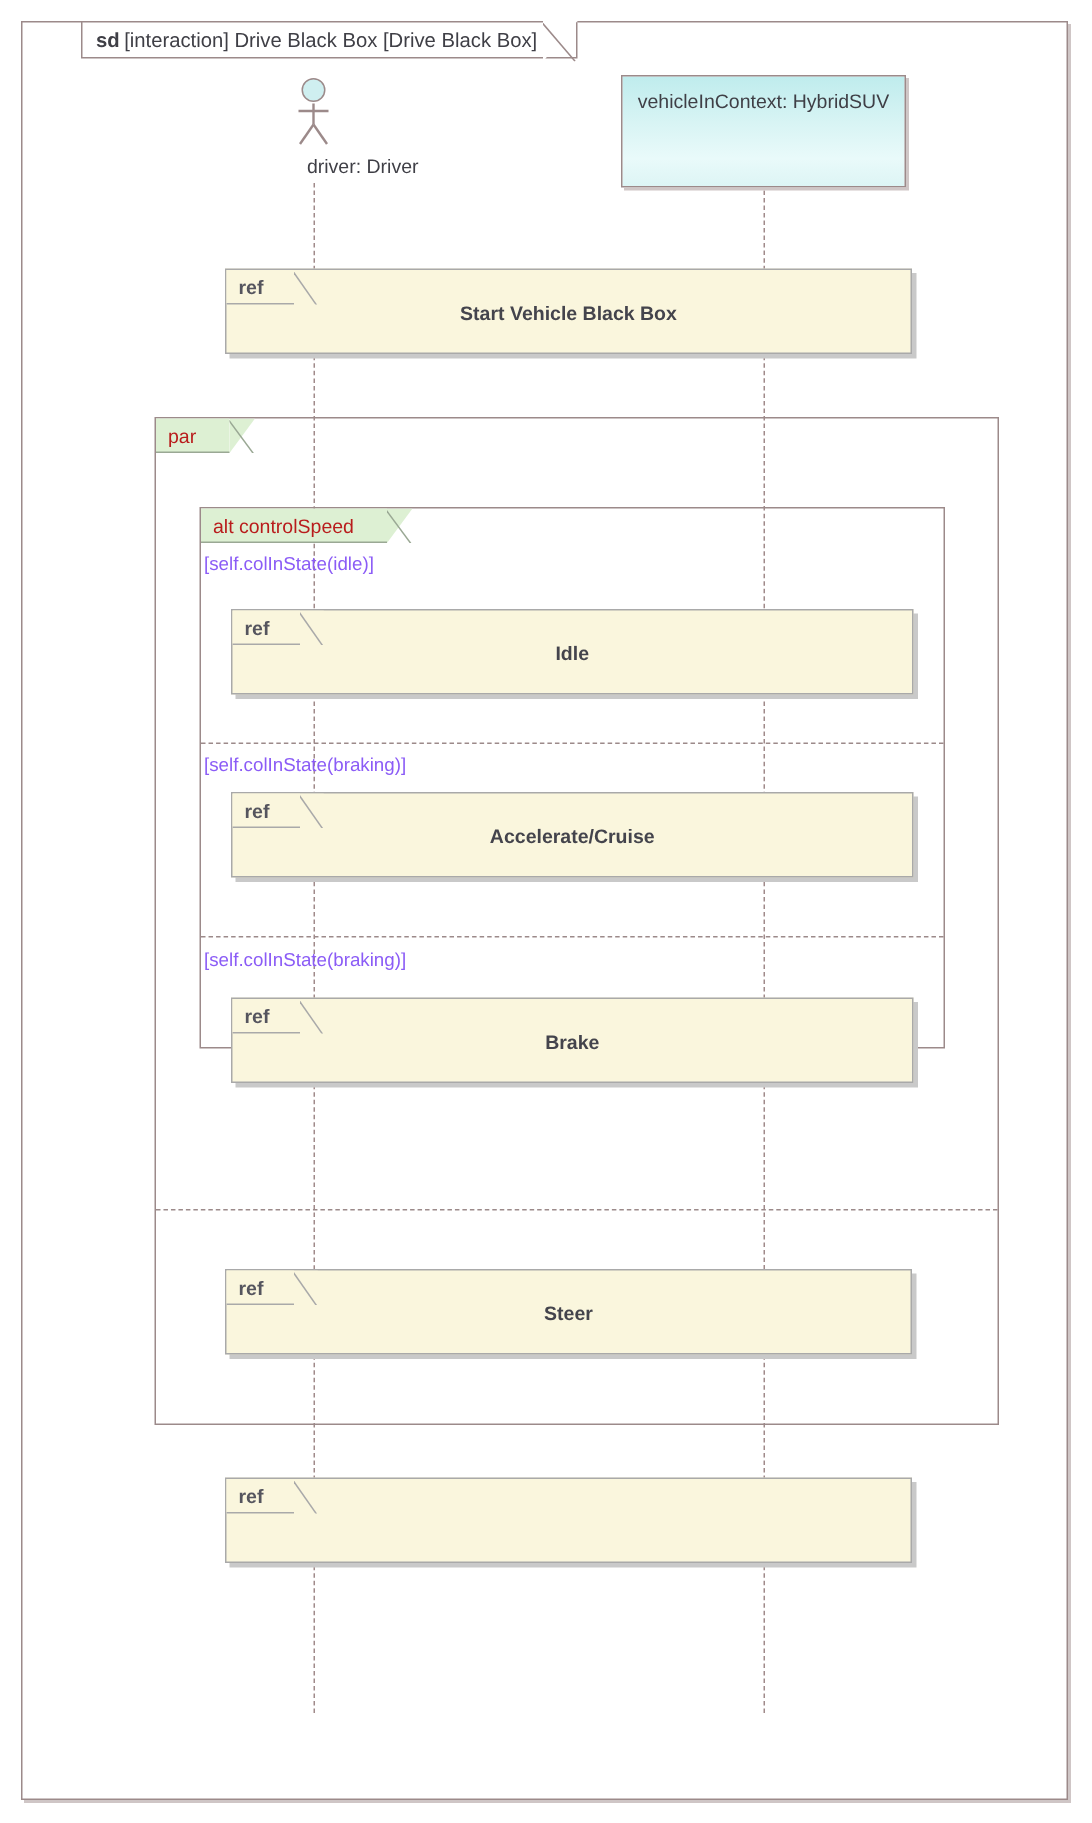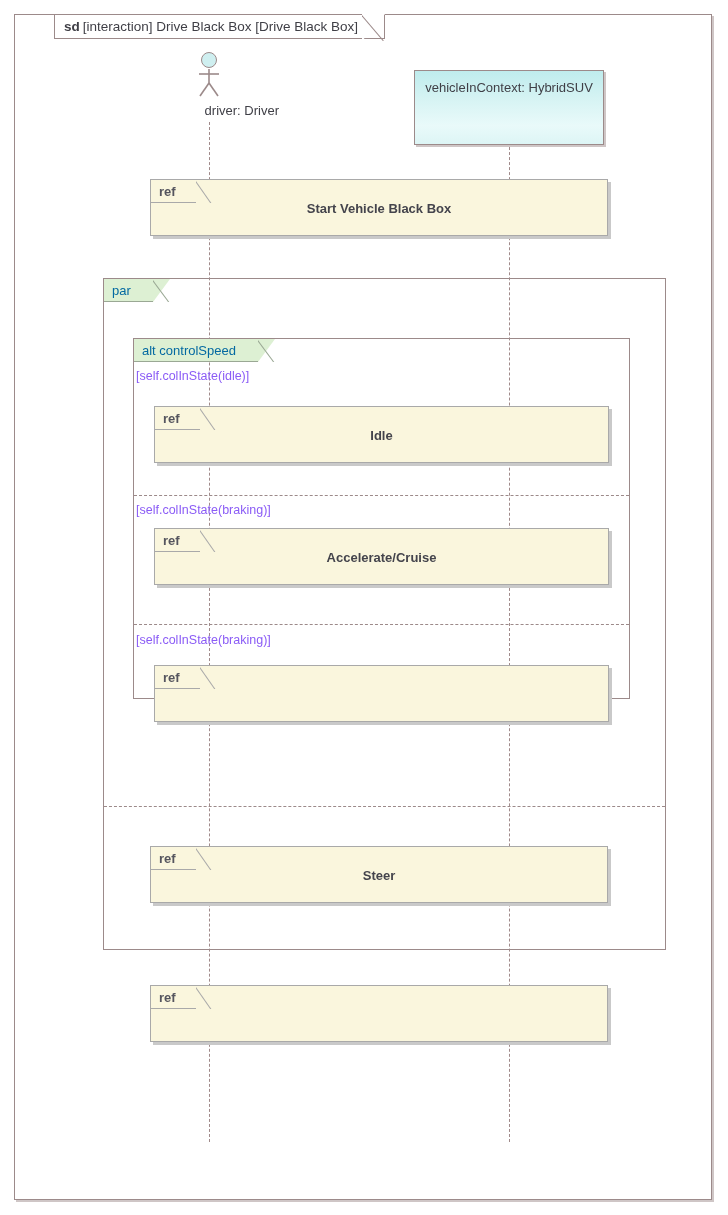--- a/index.html
+++ b/index.html
@@ -111,21 +111,21 @@
     background: transparent;
     z-index: 2;
   }
   .frag-tab {
     position: absolute;
     left: 0; top: 0;
     height: 23px;
     display: flex; align-items: center;
     padding: 0 22px 0 8px;
     font-size: 13px;
-    color: #0369a1;
+    color: #b91c1c;
     background: #ddf0d3;
     border-right: 0;
     border-bottom: 1px solid #9aa894;
     z-index: 4;
     white-space: nowrap;
   }
   .frag-tab-notch {
     position: absolute;
     top: 0; right: -17px;
     width: 17px; height: 23px;
@@ -241,21 +241,21 @@
     <svg width="32" height="48" style="position:absolute; left:0; top:0;">
       <line x1="16" y1="17" x2="16" y2="31" stroke="#9c8a8a" stroke-width="1.6"></line>
       <line x1="6" y1="22" x2="26" y2="22" stroke="#9c8a8a" stroke-width="1.6"></line>
       <line x1="16" y1="31" x2="7" y2="44" stroke="#9c8a8a" stroke-width="1.6"></line>
       <line x1="16" y1="31" x2="25" y2="44" stroke="#9c8a8a" stroke-width="1.6"></line>
     </svg>
   </div>
   <div class="lifeline-label" style="left:139px; top:103px; width:140px;">driver: Driver</div>
   <div class="lifeline-line" style="left:209px; top:122px; height:1020px;"></div>
 
-  <div class="object-box" style="left:414px; top:50px; width:190px; height:75px;margin-top:20px;">
+  <div class="object-box" style="left:414px; top:50px; width:190px; height:75px;">
     <span>vehicleInContext: HybridSUV</span>
   </div>
   <div class="lifeline-line" style="left:509px; top:127px; height:1015px;"></div>
 
   <div class="ref-box" style="left:150px; top:179px; width:458px; height:57px;">
     <div class="ref-tab">
       <span>ref</span>
       <span class="ref-tab-notch"></span>
     </div>
     <div class="ref-title" style="top:21px;">Start Vehicle Black Box</div>
@@ -298,20 +298,21 @@
   </div>
 
   <div class="alt-divider" style="left:134px; top:624px; width:495px;"></div>
 
   <div class="guard" style="left:136px; top:633px;">[self.colInState(braking)]</div>
   <div class="ref-box" style="left:154px; top:665px; width:455px; height:57px;">
     <div class="ref-tab">
       <span>ref</span>
       <span class="ref-tab-notch"></span>
     </div>
+    <div class="ref-title" style="top:21px;">Brake</div>
   </div>
 
   <div class="ref-box" style="left:150px; top:846px; width:458px; height:57px;">
     <div class="ref-tab">
       <span>ref</span>
       <span class="ref-tab-notch"></span>
     </div>
     <div class="ref-title" style="top:21px;">Steer</div>
   </div>
 

